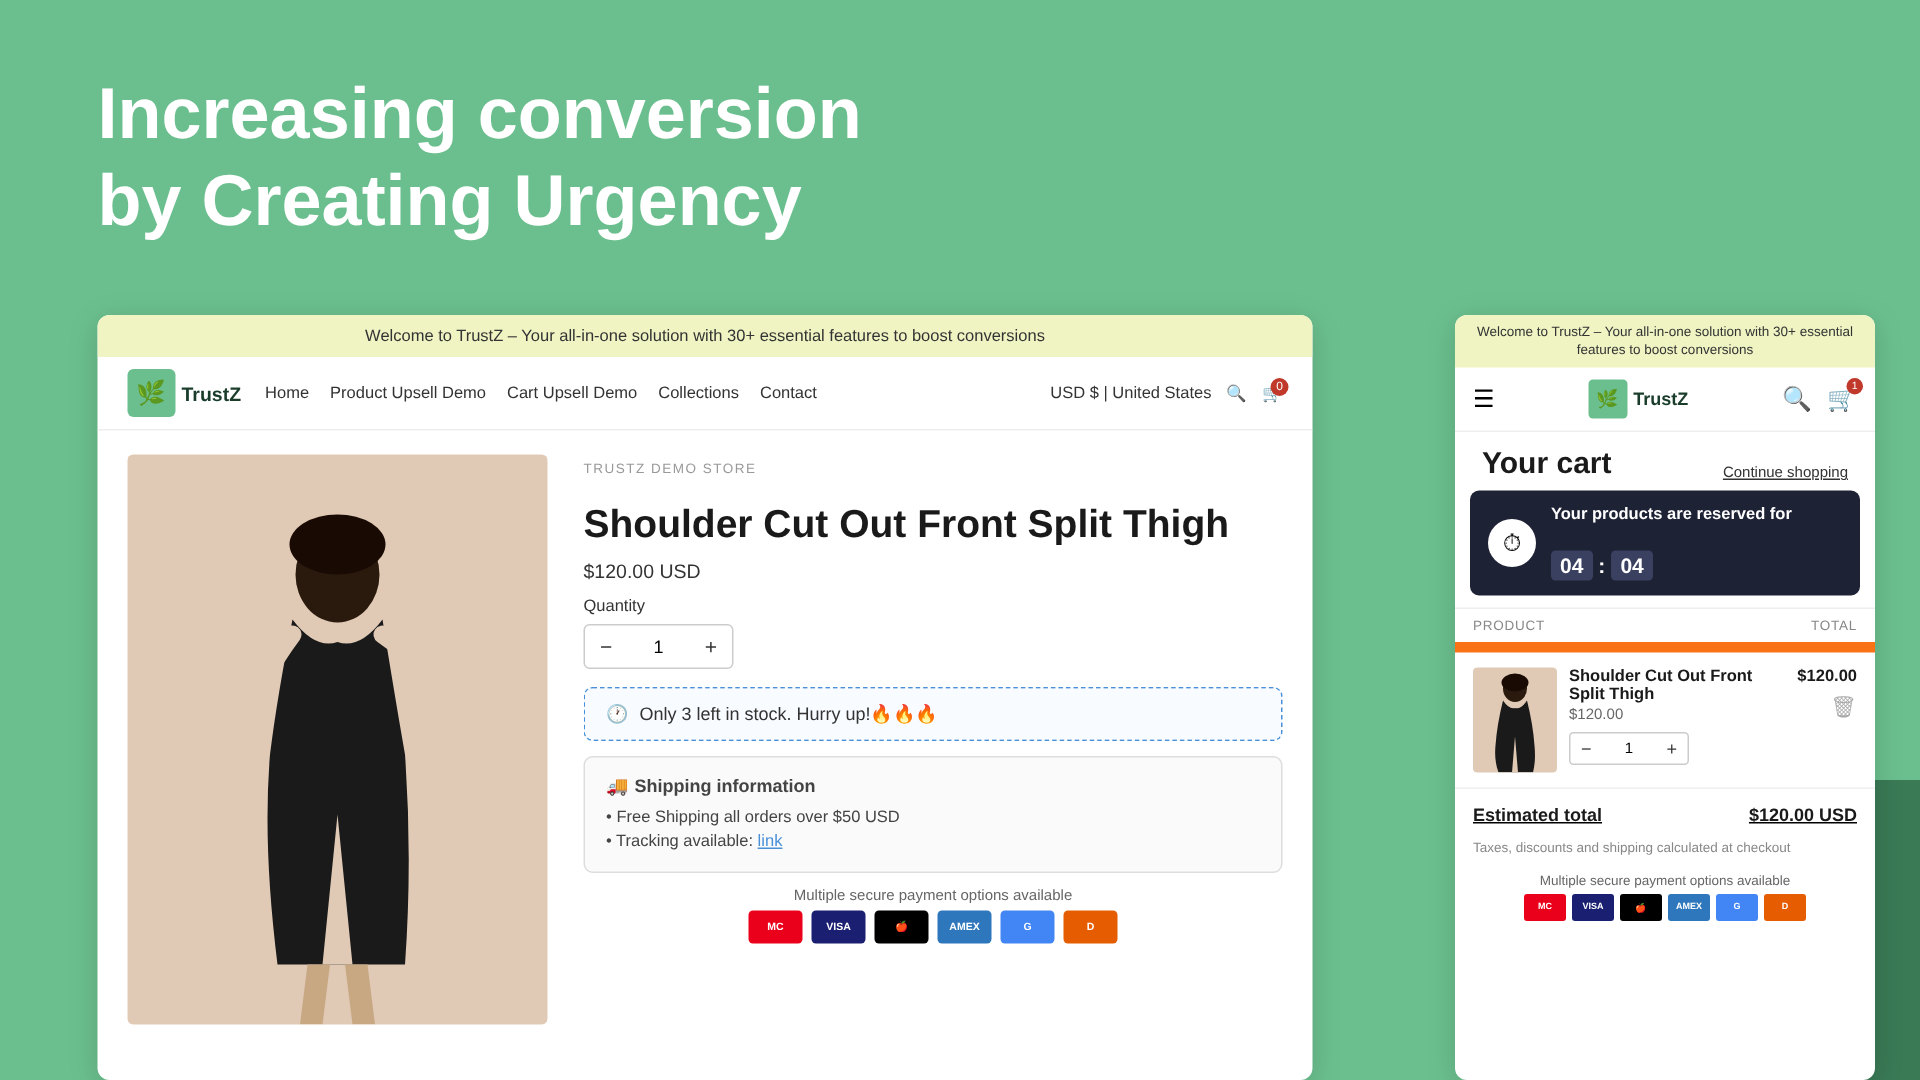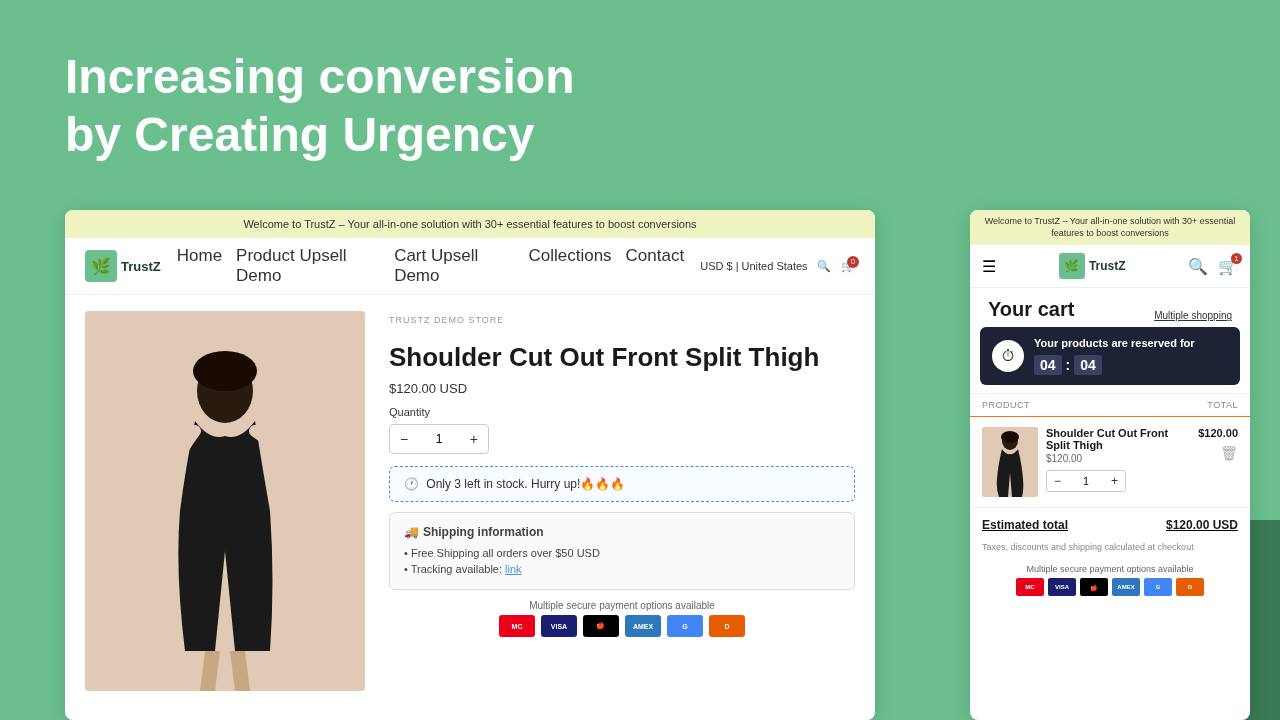--- a/index.html
+++ b/index.html
@@ -90,21 +90,21 @@
       background: #6bbf8e;
       border-radius: 4px;
       display: flex;
       align-items: center;
       justify-content: center;
       font-size: 16px;
     }
     .nav-links {
       display: flex;
       gap: 14px;
-      font-size: 17px;
+      font-size: 11px;
       color: #333;
       flex: 1;
     }
     .nav-right {
       display: flex;
       align-items: center;
       gap: 10px;
       font-size: 11px;
       color: #333;
     }
@@ -358,21 +358,21 @@
       display: flex;
       align-items: center;
       justify-content: center;
       font-size: 16px;
       flex-shrink: 0;
     }
     .timer-text {
       color: #fff;
       font-size: 11px;
       font-weight: 600;
-      margin-bottom: 6px;
+      margin-bottom: 18px;
     }
     .timer-digits {
       display: flex;
       align-items: center;
       gap: 4px;
     }
     .timer-digit {
       background: #3a4060;
       color: #fff;
       font-size: 14px;
@@ -385,21 +385,21 @@
       font-size: 14px;
       font-weight: 700;
     }
 
     
     .cart-table-header {
       display: flex;
       justify-content: space-between;
       padding: 6px 12px;
       border-top: 1px solid #eee;
-      border-bottom: 1px solid #f97316;
+      border-bottom: 7px solid #f97316;
       font-size: 9px;
       color: #888;
       text-transform: uppercase;
       letter-spacing: 0.5px;
     }
 
     
     .cart-item {
       display: flex;
       padding: 10px 12px;
@@ -629,21 +629,21 @@
       <span>🔍</span>
       <div class="mobile-cart-badge">
         🛒
         <div class="badge">1</div>
       </div>
     </div>
   </div>
 
   <div class="cart-header">
     <div class="cart-title">Your cart</div>
-    <a href="#" class="continue-link">Multiple shopping</a>
+    <a href="#" class="continue-link">Continue shopping</a>
   </div>
 
   <div class="timer-box">
     <div class="timer-icon">⏱</div>
     <div>
       <div class="timer-text">Your products are reserved for</div>
       <div class="timer-digits">
         <div class="timer-digit">04</div>
         <span class="timer-colon">:</span>
         <div class="timer-digit">04</div>

